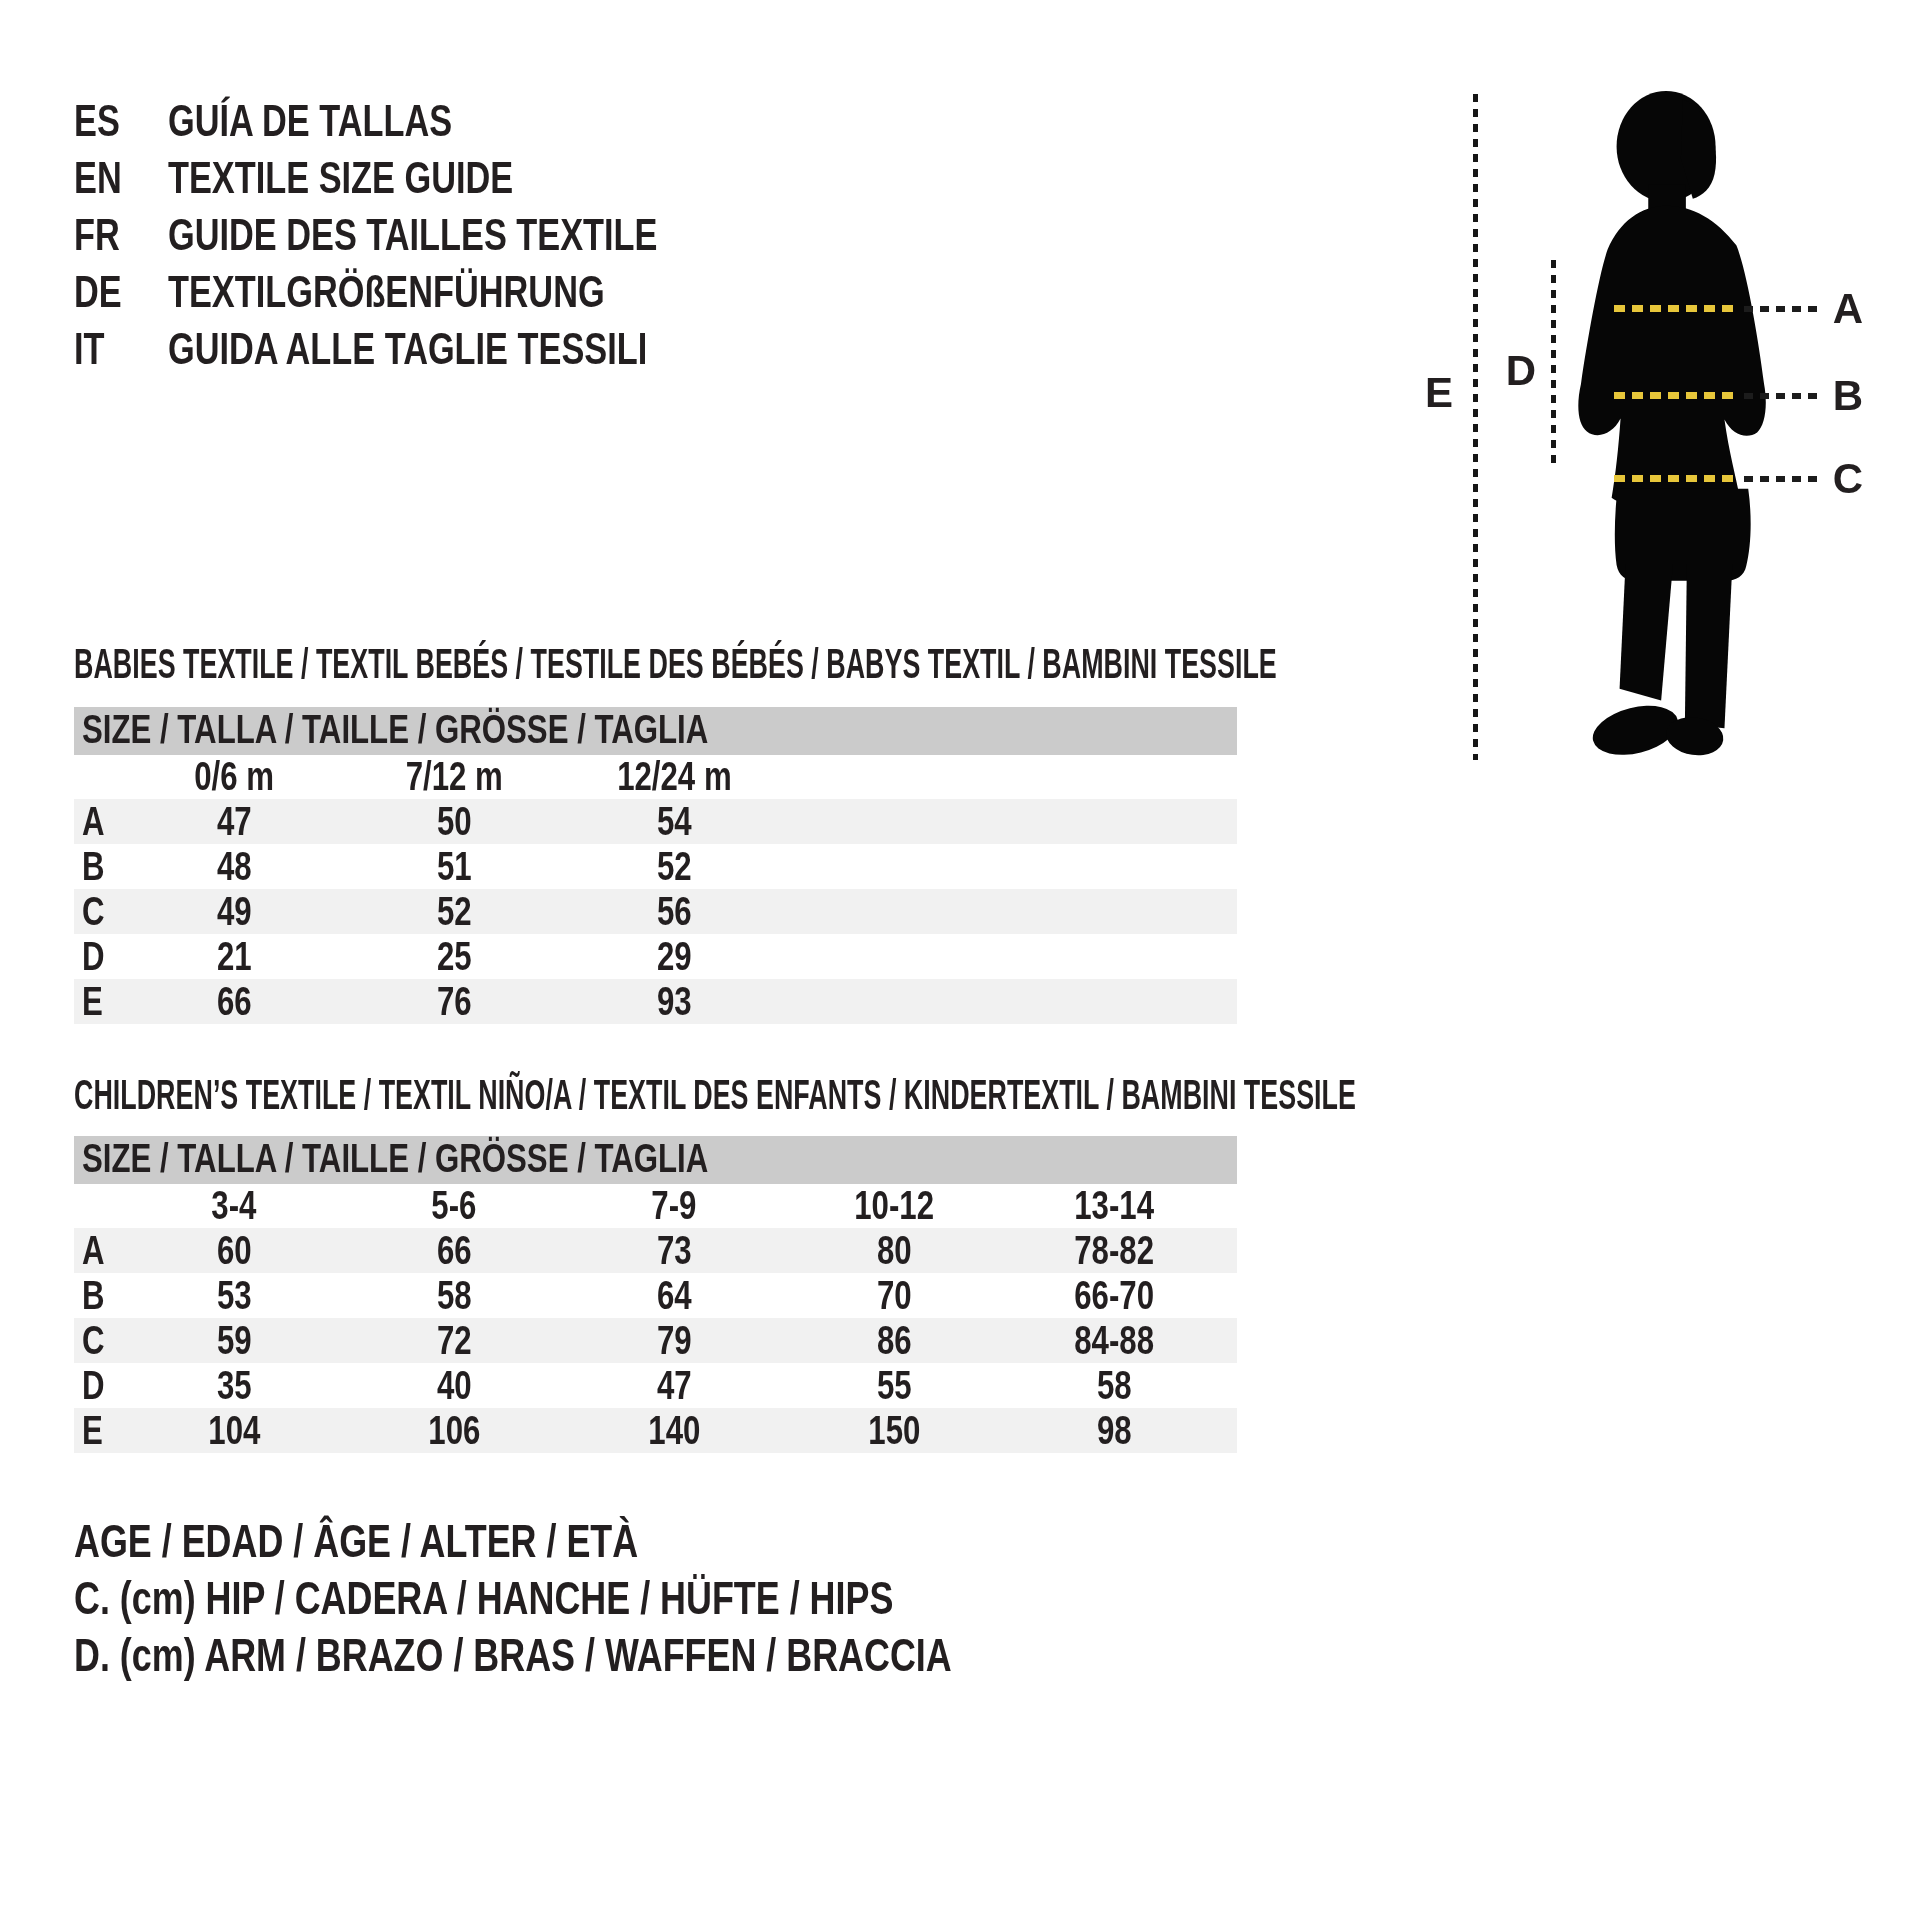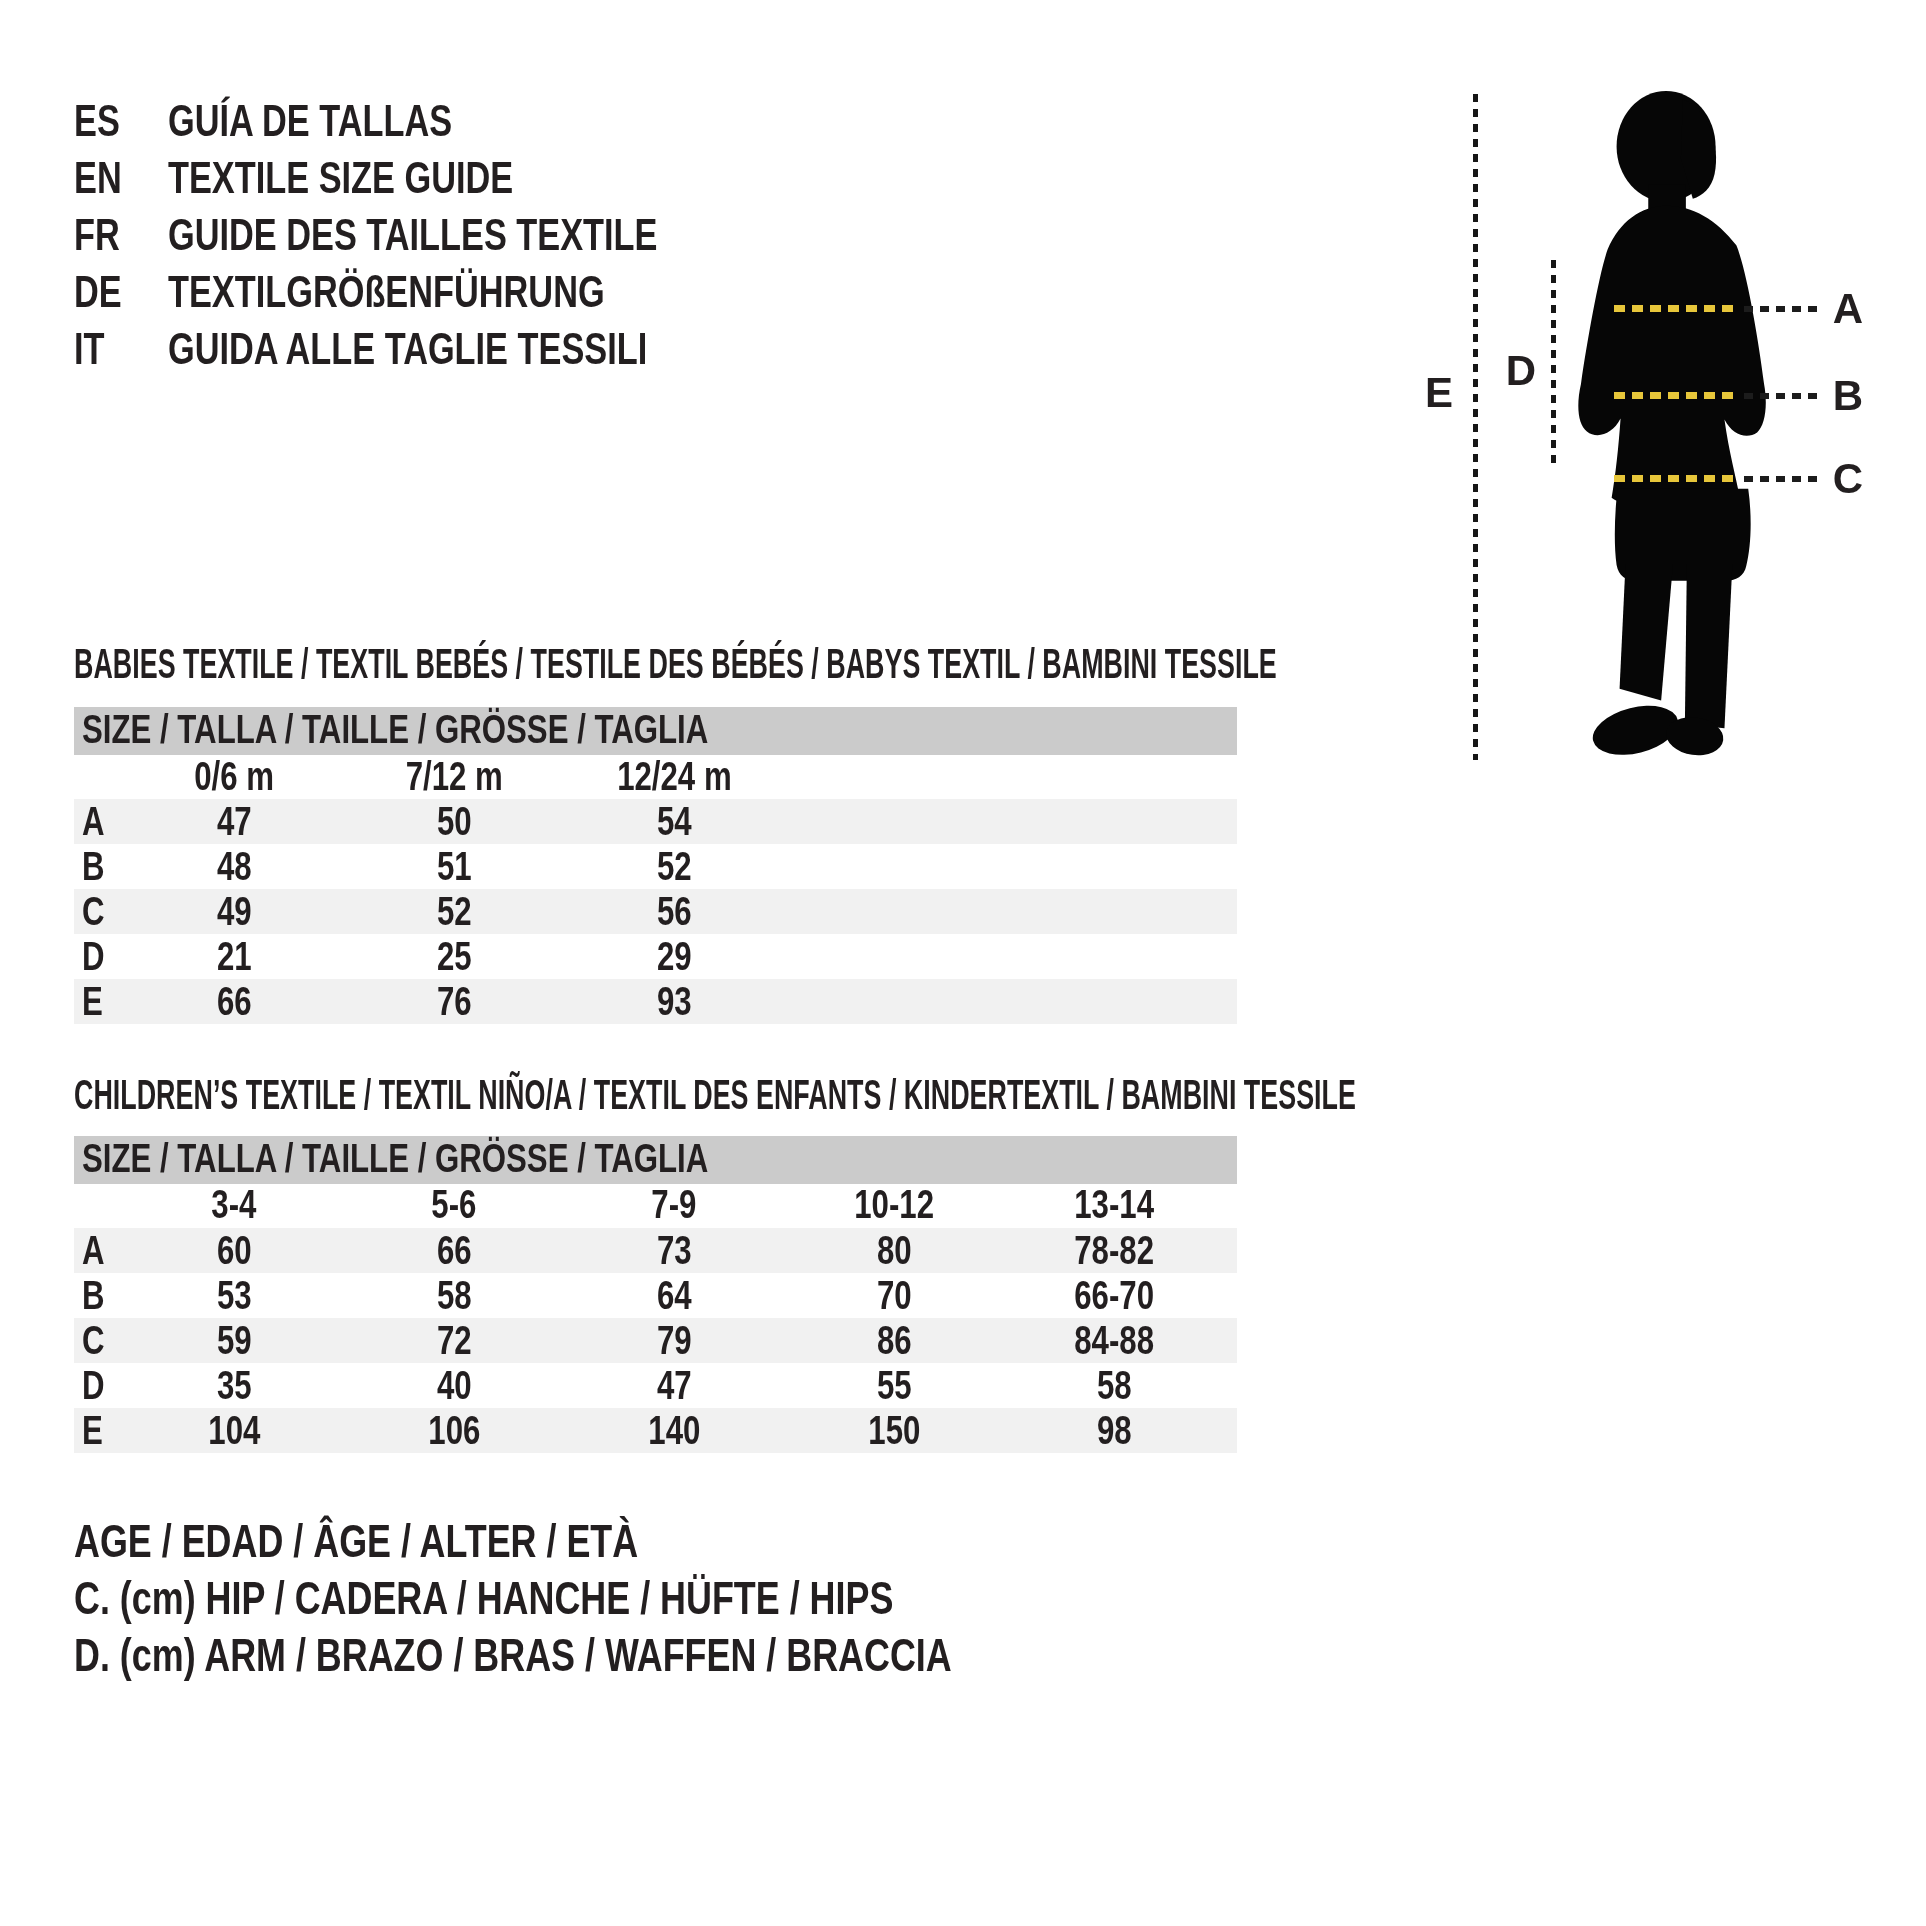--- a/index.html
+++ b/index.html
@@ -19,21 +19,21 @@
   .lang-row{display:flex;align-items:center;height:57px;font-size:44px}
   .lang-code{width:94px}
 
   
   .section-title{left:74px;height:44px;display:flex;align-items:center;font-size:42px}
 
   
   .size-bar{left:74px;width:1163px;height:48px;background:#cbcbcb;display:flex;padding-left:8px;box-sizing:border-box;font-size:40px}
 
   
-  .thead,.trow{display:flex;align-items:flex-start;font-size:40px}
+  .thead,.trow{display:flex;align-items:center;font-size:40px}
   .thead{height:45px}
   .trow{height:45px}
   .rows{left:74px;width:1163px}
   .theadwrap{left:74px;width:1163px}
   .lab{width:50px;padding-left:8px;box-sizing:border-box}
   .c{width:220px;display:flex;justify-content:center}
   .band{background:#f1f1f1}
 
   
   .legend{left:74px;top:1511px}

